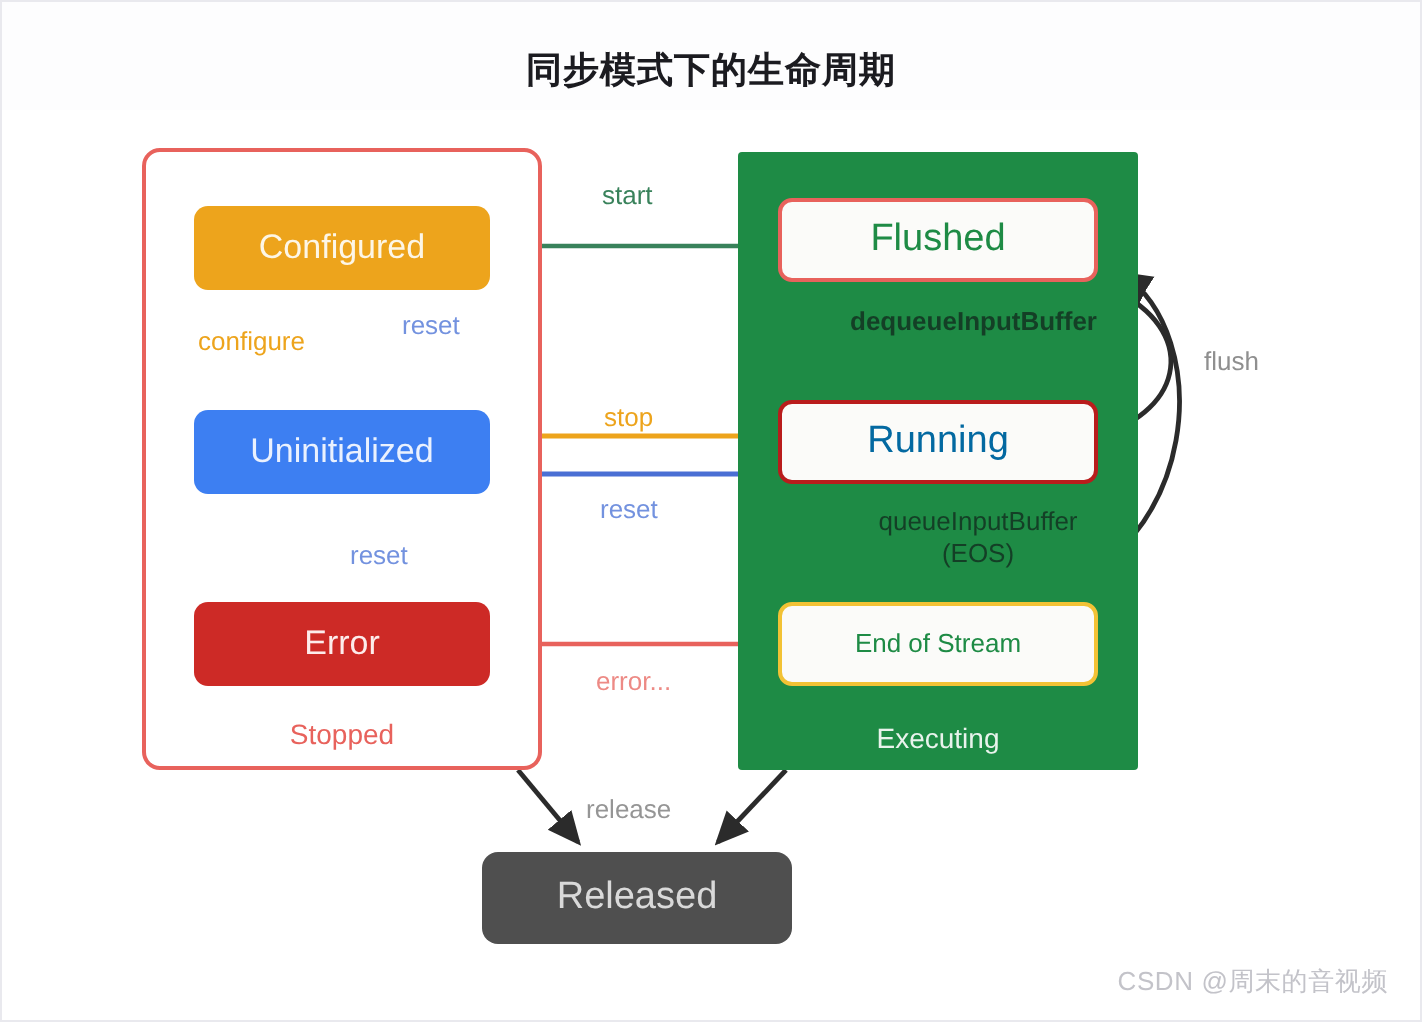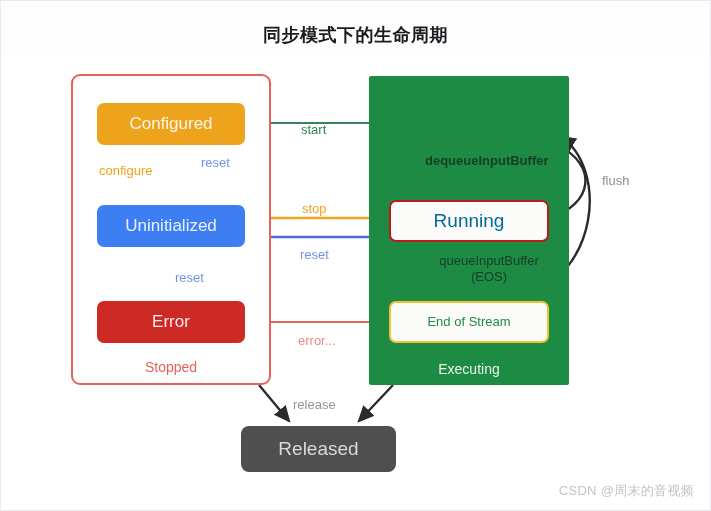--- a/index.html
+++ b/index.html
@@ -151,21 +151,21 @@
 
   
   .edge-label {
     position: absolute;
     font-size: 13px;
     white-space: nowrap;
   }
   .lbl-configure { left: 98px; top: 108px; color: #eda41c; }
   .lbl-reset-top { left: 200px; top: 100px; color: #7392df; }
   .lbl-reset-bottom { left: 174px; top: 215px; color: #7392df; }
-  .lbl-start { left: 300px; top: 35px; color: #39825b; margin-top: 32px; }
+  .lbl-start { left: 300px; top: 35px; color: #39825b; }
   .lbl-stop { left: 301px; top: 146px; color: #eda41c; }
   .lbl-reset-mid { left: 299px; top: 192px; color: #7392df; }
   .lbl-error { left: 297px; top: 278px; color: #ed8a85; }
   .lbl-release { left: 292px; top: 342px; color: #959595; }
   .lbl-flush { left: 601px; top: 118px; color: #8f8f8f; }
   .lbl-dequeue {
     left: 424px; top: 98px;
     color: #143f26;
     font-size: 13px;
     font-weight: bold;
@@ -253,20 +253,21 @@
       <div class="group-label stopped">Stopped</div>
     </div>
 
     <div class="group-executing">
       <div class="group-label executing">Executing</div>
     </div>
 
     <div class="node node-configured">Configured</div>
     <div class="node node-uninitialized">Uninitialized</div>
     <div class="node node-error">Error</div>
+    <div class="node node-flushed">Flushed</div>
     <div class="node node-running">Running</div>
     <div class="node node-eos">End of Stream</div>
     <div class="node node-released">Released</div>
 
     <div class="edge-label lbl-configure">configure</div>
     <div class="edge-label lbl-reset-top">reset</div>
     <div class="edge-label lbl-reset-bottom">reset</div>
     <div class="edge-label lbl-start">start</div>
     <div class="edge-label lbl-stop">stop</div>
     <div class="edge-label lbl-reset-mid">reset</div>

